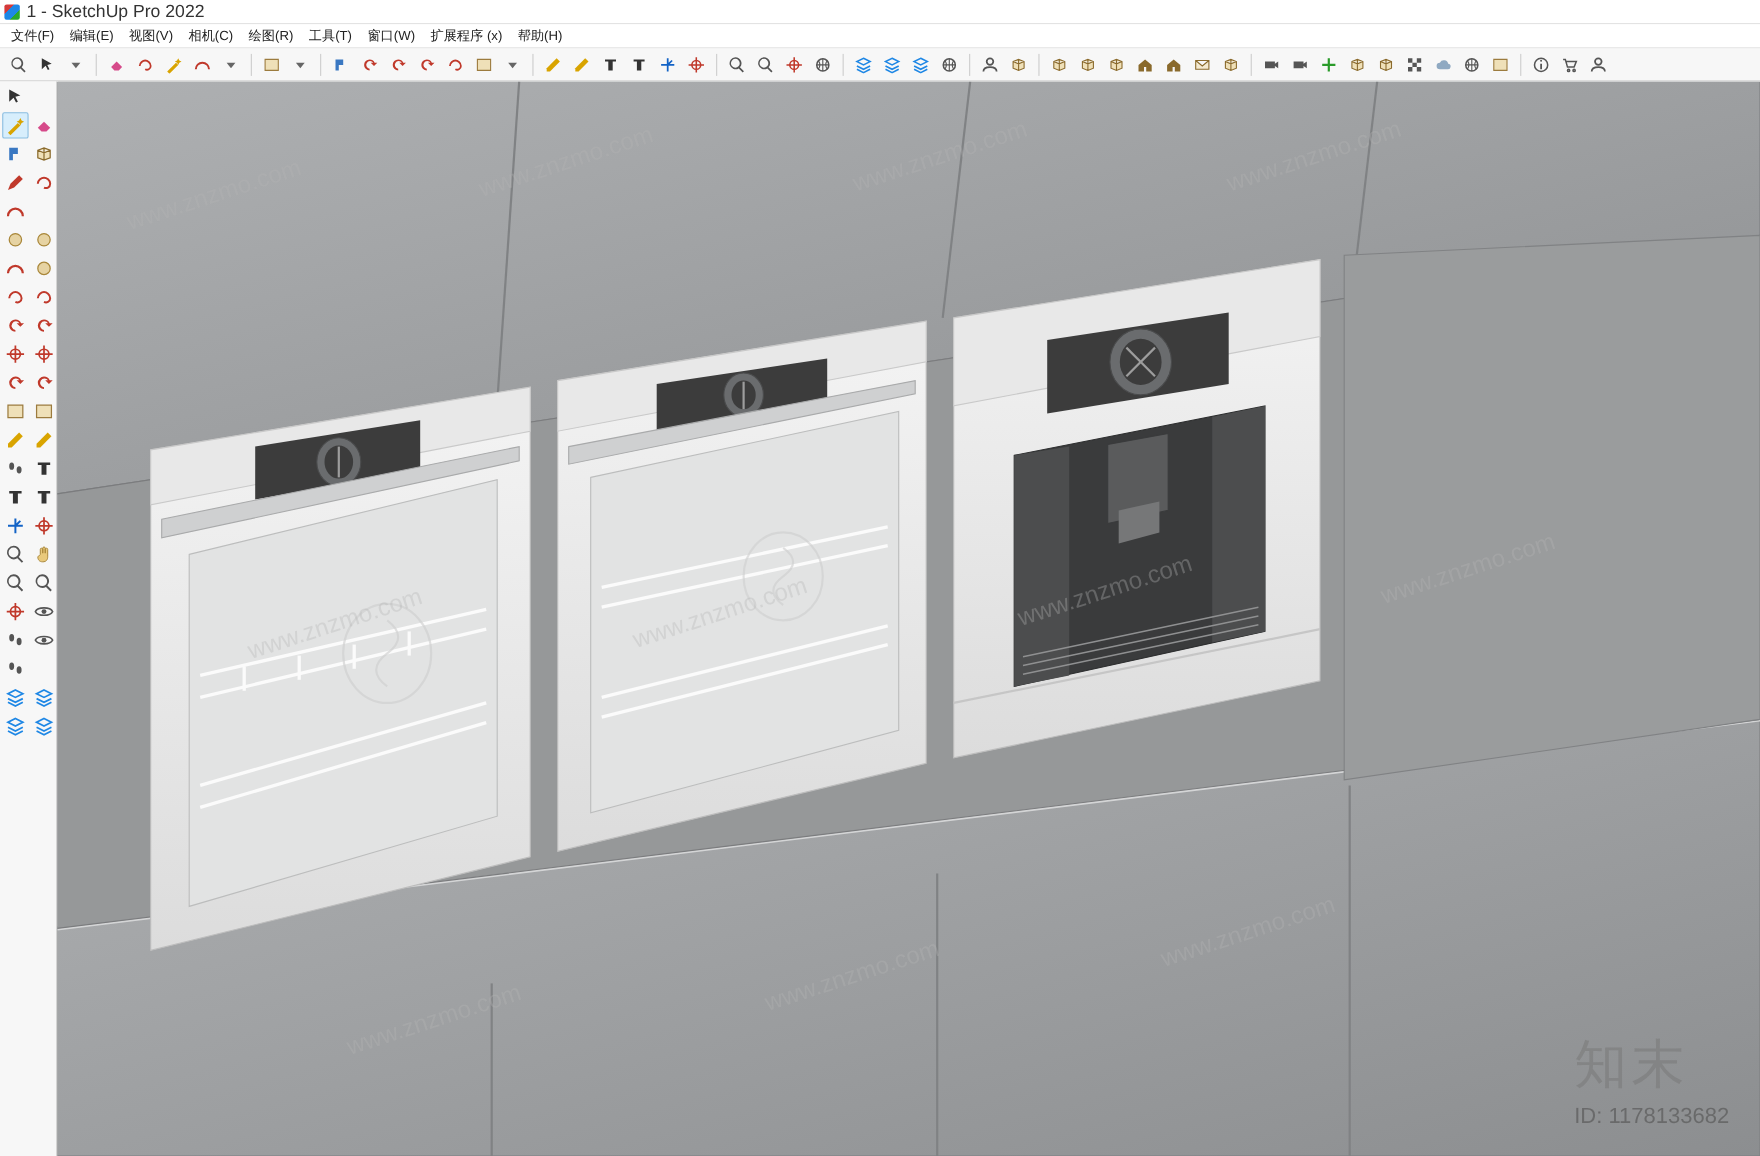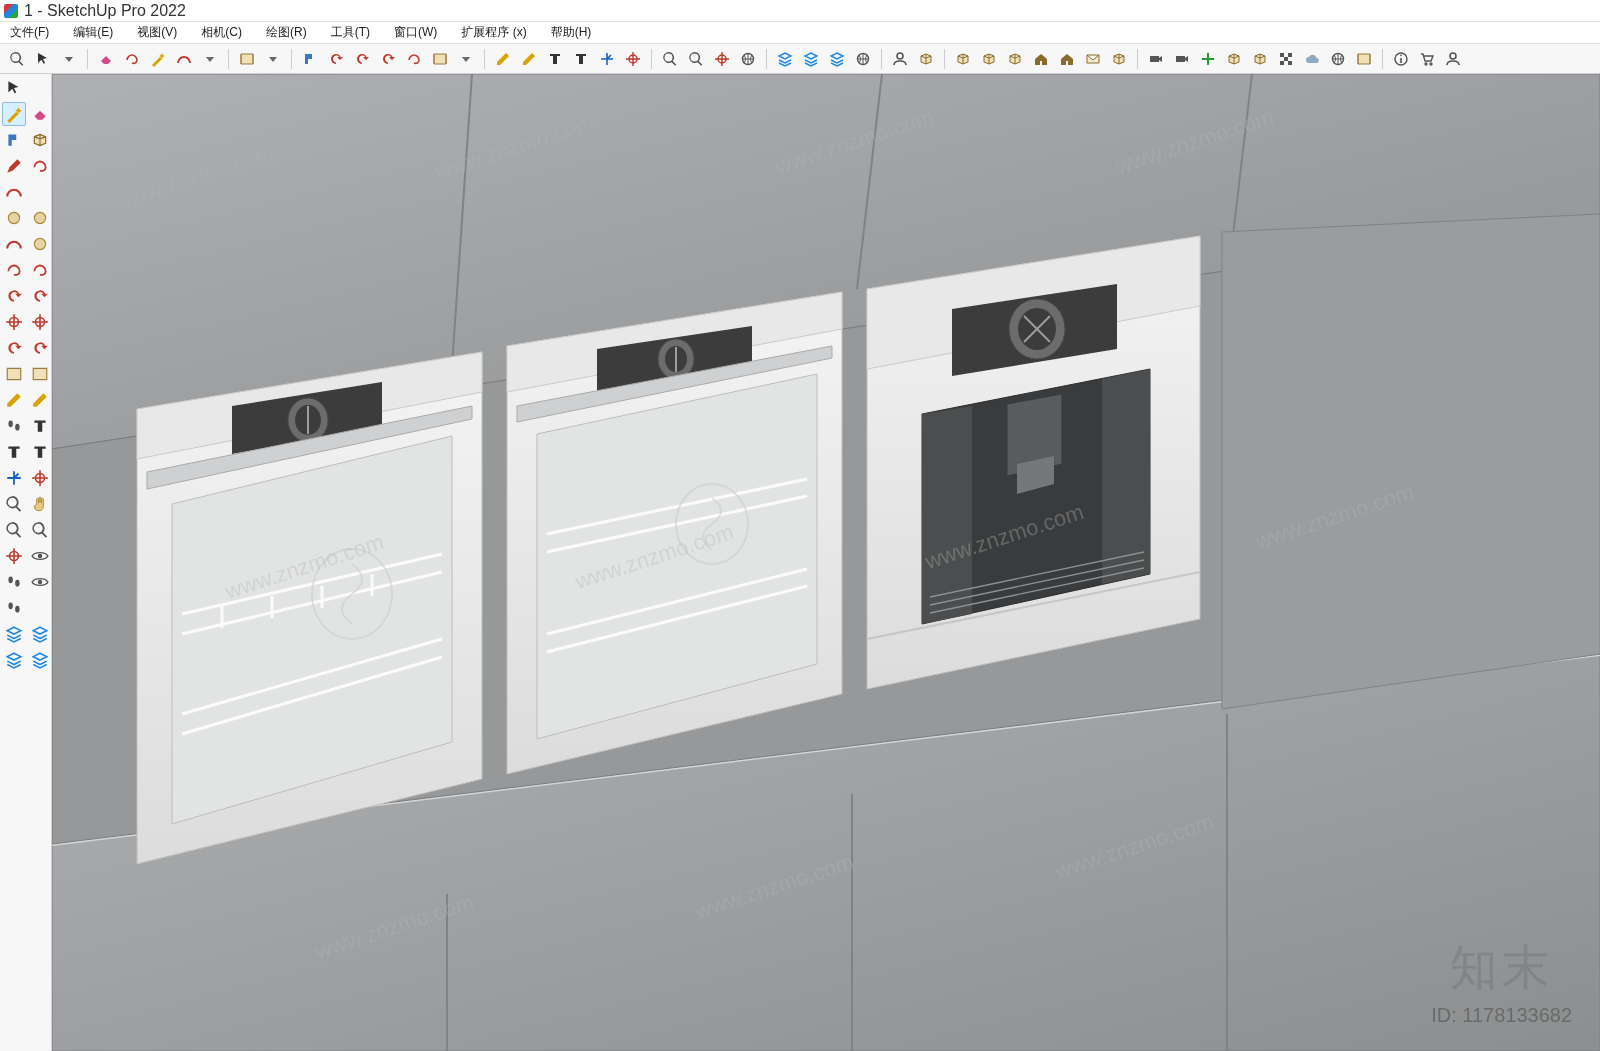--- a/index.html
+++ b/index.html
@@ -32,21 +32,21 @@
   .title-bar .title-text { color: #333; font-size: 16px; }
 
   
   .menu-bar {
     height: 22px;
     background: #ffffff;
     display: flex;
     align-items: flex-start;
     padding: 0 4px;
     border-bottom: 1px solid #e0e0e0;
-    gap: 12px;
+    gap: 2px;
   }
   .menu-item {
     padding: 2px 6px;
     color: #222;
     cursor: default;
   }
 
   
   .top-toolbar {
     height: 30px;
@@ -111,21 +111,21 @@
     bottom: 0;
     background: #ffffff;
     overflow: hidden;
   }
 
   
   .wm-bottom-right {
     position: absolute;
     right: 28px;
     bottom: 24px;
-    text-align: center;
+    text-align: left;
     color: rgba(120,120,120,.55);
     pointer-events: none;
   }
   .wm-bottom-right .wm-big {
     font-size: 48px;
     font-weight: 300;
     letter-spacing: 4px;
   }
   .wm-bottom-right .wm-id {
     font-size: 20px;

